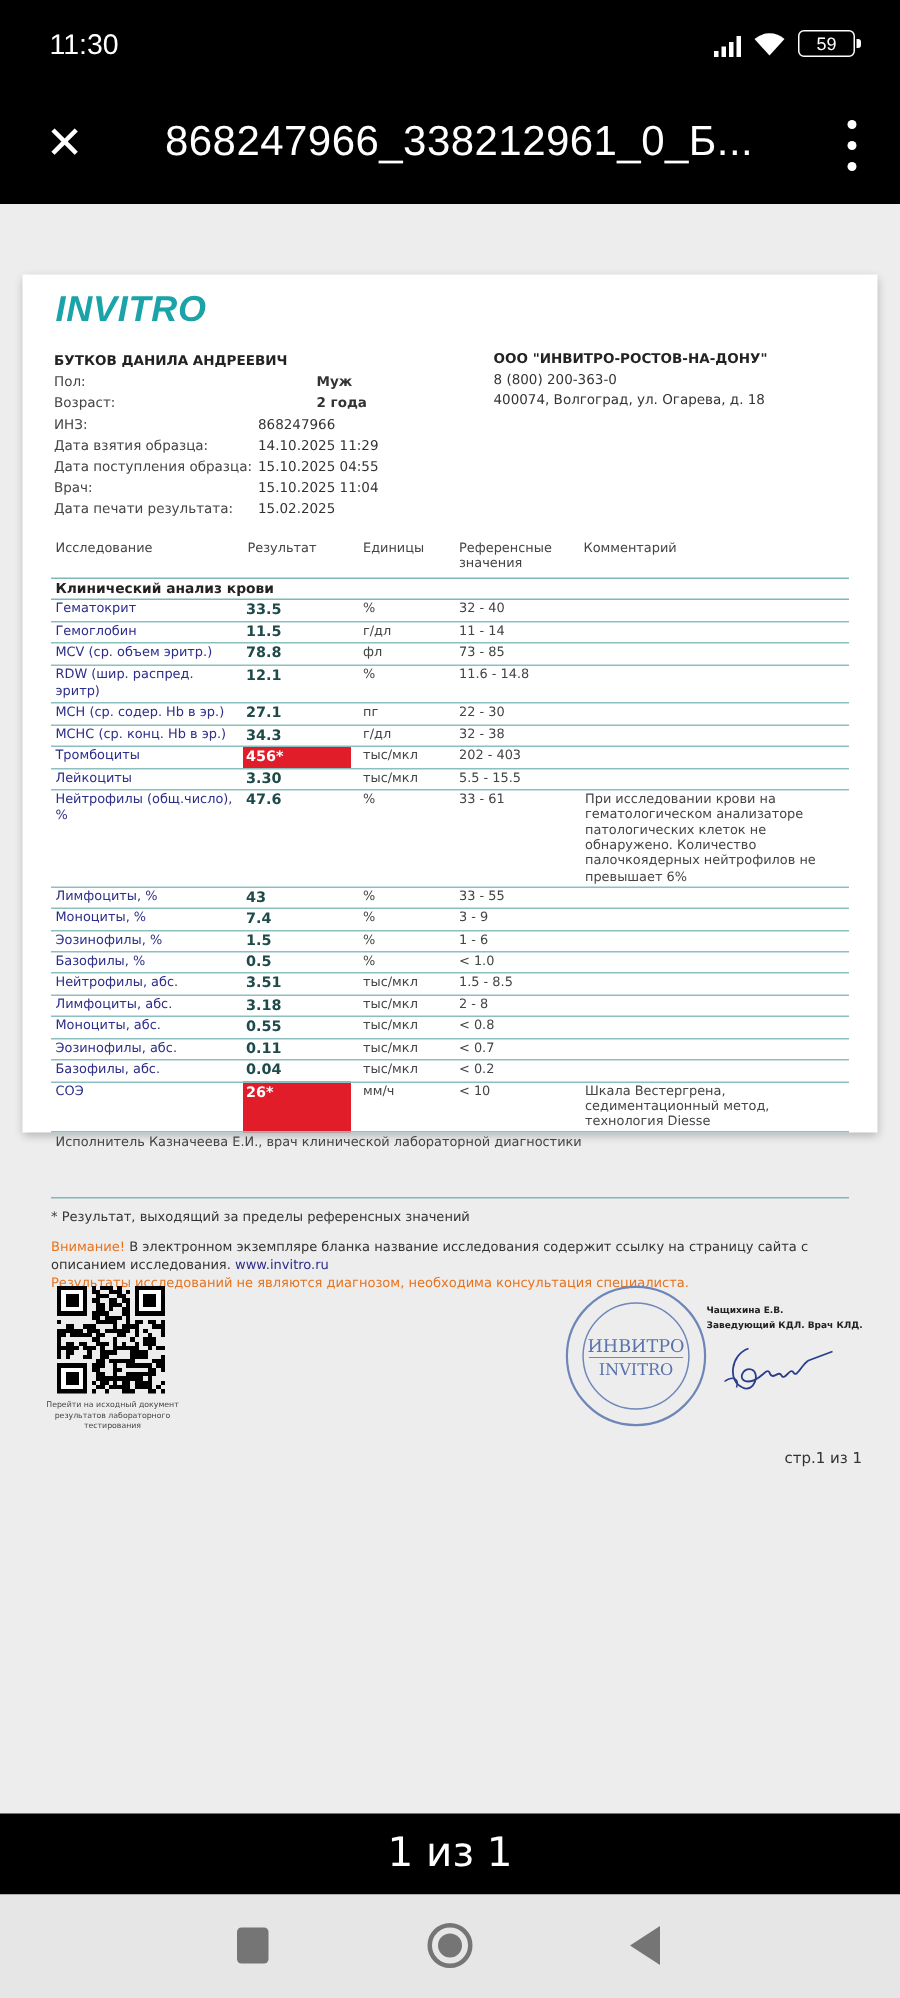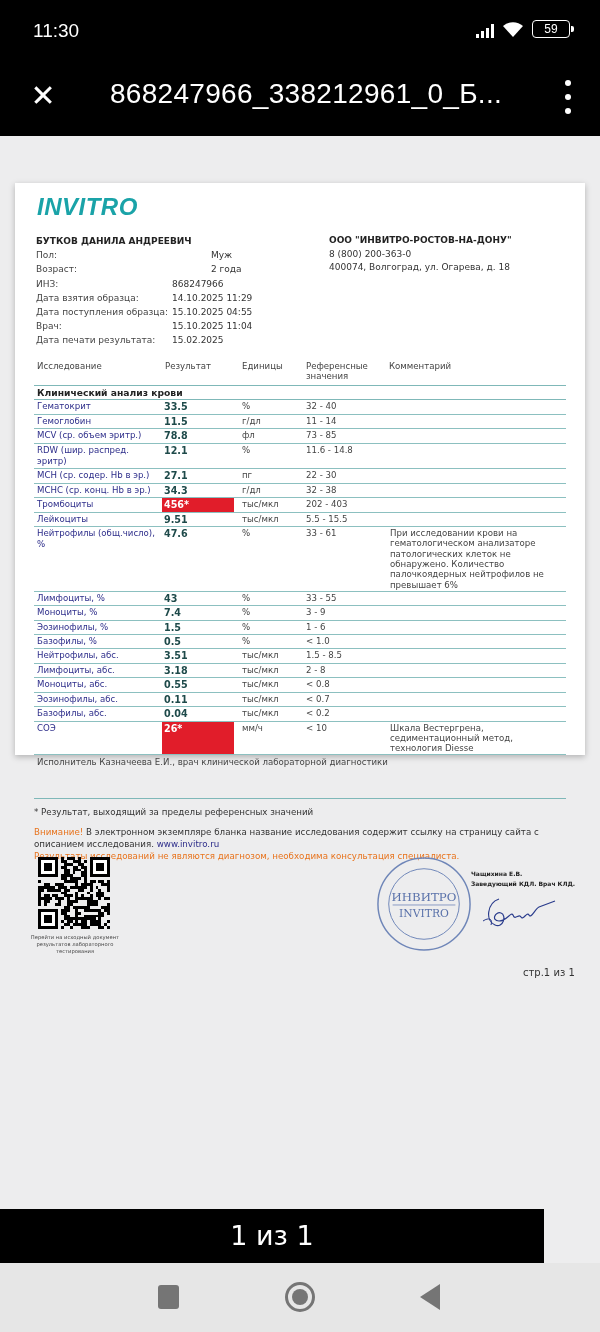--- a/index.html
+++ b/index.html
@@ -18,21 +18,21 @@
   .appbar .more { position: absolute; right: 24px; top: 18px; width: 16px; height: 34px; display: flex; flex-direction: column; align-items: center; justify-content: space-between; cursor: pointer; }
   .appbar .more span { width: 6px; height: 6px; border-radius: 50%; background: #fff; display: block; }
   .viewer { position: absolute; left: 0; top: 136px; width: 600px; height: 1073px; background: #ededee; }
   .page { position: absolute; left: 15px; top: 47px; width: 570px; height: 572px; background: #fff; box-shadow: 0 2px 6px rgba(0,0,0,0.25); font-family: "DejaVu Sans", sans-serif; color: #333; }
   .logo { position: absolute; left: 22px; top: 10px; font-size: 24px; font-weight: bold; font-style: italic; color: #1aa3a8; letter-spacing: 0.5px; font-family: "Liberation Sans", sans-serif; }
   .patient { position: absolute; left: 21px; top: 51px; font-size: 9px; line-height: 14.2px; }
   .patient .name { font-weight: bold; color: #222; }
   .patient .row { display: flex; }
   .patient .lbl { width: 136px; color: #444; }
   .patient .val { color: #333; }
-  .patient .val.b { font-weight: normal; padding-left: 39px; }
+  .patient .val.b { font-weight: bold; padding-left: 39px; }
   .lab { position: absolute; left: 314px; top: 51px; font-size: 9px; line-height: 13.5px; color: #333; }
   .lab .lname { font-weight: bold; color: #222; }
   table.res { position: absolute; left: 19px; top: 178px; width: 532px; border-collapse: collapse; font-size: 8.6px; }
   table.res th { font-weight: normal; text-align: left; color: #444; vertical-align: top; padding: 0 3px 4px 3px; line-height: 10px; border-bottom: 1.3px solid #7fb8b8; }
   table.res td { padding: 1px 3px; line-height: 11.4px; vertical-align: top; border-bottom: 1px solid #8cc0c0; height: 14.3px; }
   table.res td.name { color: #2d2d8a; width: 128px; }
   table.res td.res { font-weight: bold; color: #1e4a4a; width: 72px; padding-left: 2px; font-size: 9.6px; }
   table.res td.res.abn { background: #e11d2a; color: #fff; }
   table.res td.unit { color: #444; width: 68px; padding-left: 8px; }
   table.res td.ref { color: #444; width: 84px; padding-left: 4px; }
@@ -43,21 +43,21 @@
   .notes { position: absolute; left: 19px; top: 595px; width: 540px; font-size: 8.7px; line-height: 12px; color: #333; }
   .notes .star { margin-bottom: 8px; }
   .notes .warn { color: #e8731c; }
   .notes a { color: #2d2d8a; text-decoration: none; }
   .qr { position: absolute; left: 23px; top: 674px; width: 72px; height: 72px; }
   .qrcap { position: absolute; left: 10px; top: 751px; width: 100px; font-size: 5.2px; line-height: 7px; text-align: center; color: #444; }
   .stamp { position: absolute; left: 360px; top: 672px; width: 98px; height: 98px; }
   .signer { position: absolute; left: 456px; top: 686px; font-size: 6px; line-height: 10px; color: #222; font-weight: bold; }
   .signature { position: absolute; left: 462px; top: 708px; width: 80px; height: 46px; }
   .pageno { position: absolute; left: 508px; top: 784px; font-size: 10px; color: #333; }
-  .pagebar { position: absolute; left: 0; top: 1209px; width: 544px; height: 54px; background: #000; color: #fff; text-align: center; font-size: 27px; line-height: 54px; font-family: "DejaVu Sans", sans-serif; }
+  .pagebar { position: absolute; left: 0; top: 1209px; width: 600px; height: 54px; background: #000; color: #fff; text-align: center; font-size: 27px; line-height: 54px; font-family: "DejaVu Sans", sans-serif; }
   .navbar { position: absolute; left: 0; top: 1263px; width: 600px; height: 69px; background: #e6e6e6; }
   .nav-recent { position: absolute; left: 158px; top: 22px; width: 21px; height: 24px; background: #757575; border-radius: 3px; cursor: pointer; }
   .nav-home { position: absolute; left: 285px; top: 19px; width: 30px; height: 30px; border: 3px solid #757575; border-radius: 50%; cursor: pointer; }
   .nav-home:after { content: ""; position: absolute; left: 4px; top: 4px; width: 16px; height: 16px; background: #757575; border-radius: 50%; }
   .nav-back { position: absolute; left: 420px; top: 21px; width: 0; height: 0; border-top: 13px solid transparent; border-bottom: 13px solid transparent; border-right: 20px solid #757575; cursor: pointer; }
 </style>
 </head>
 <body>
 
 <div class="statusbar">
@@ -188,21 +188,21 @@
           </tr>
           <tr>
             <td class="name">Тромбоциты</td>
             <td class="res abn">456*</td>
             <td class="unit">тыс/мкл</td>
             <td class="ref">202 - 403</td>
             <td class="comm"></td>
           </tr>
           <tr>
             <td class="name">Лейкоциты</td>
-            <td class="res">9.51</td>
+            <td class="res">3.30</td>
             <td class="unit">тыс/мкл</td>
             <td class="ref">5.5 - 15.5</td>
             <td class="comm"></td>
           </tr>
           <tr>
             <td class="name">Нейтрофилы (общ.число), %</td>
             <td class="res">47.6</td>
             <td class="unit">%</td>
             <td class="ref">33 - 61</td>
             <td class="comm">При исследовании крови на гематологическом анализаторе патологических клеток не обнаружено. Количество палочкоядерных нейтрофилов не превышает 6%</td>

